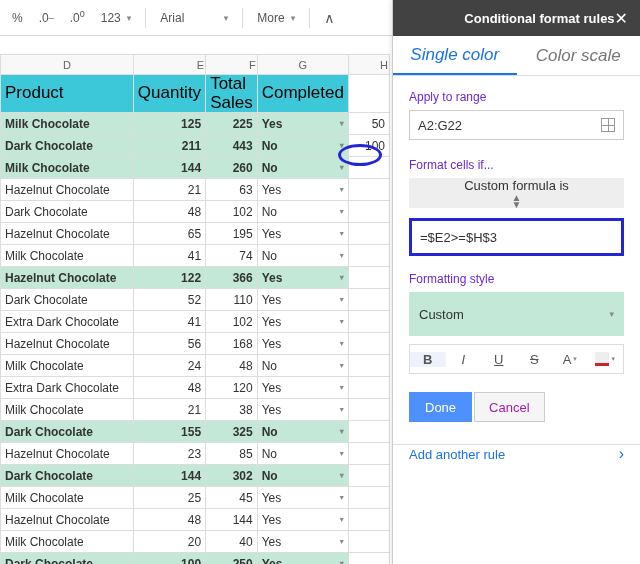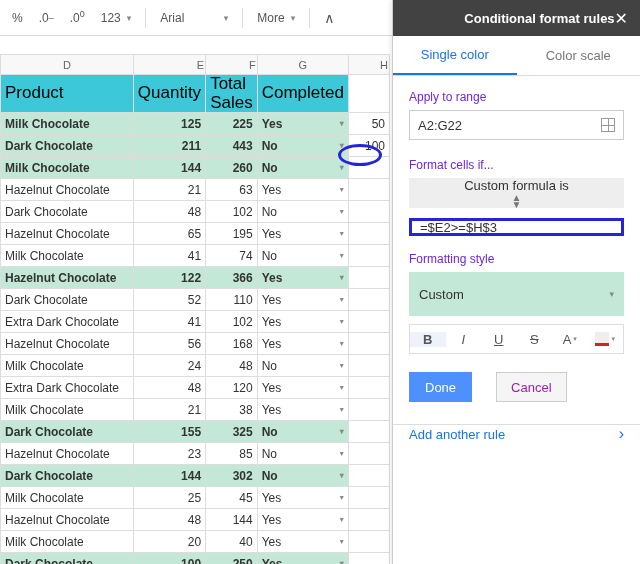--- a/index.html
+++ b/index.html
@@ -99,21 +99,21 @@
     display:flex; align-items:center; justify-content:flex-end;
     padding:0 12px;
     font-size:13px; font-weight:bold;
   }
   .panel-close { font-size:16px; cursor:pointer; font-weight:normal;}
   .tabs {
     display:flex; height:40px; border-bottom:1px solid #ddd;
   }
   .tab {
     flex:1; display:flex; align-items:center; justify-content:center;
-    font-size:13px; color:#777; cursor:pointer;
+    font-size:17px; color:#777; cursor:pointer;font-style:italic;
   }
   .tab.active { color:#1a73e8; border-bottom:2px solid #1a73e8; font-weight:500;}
   .panel-body { padding:14px 16px 10px; font-size:12px; color:#666; overflow:auto;}
   .label { margin-bottom:6px; color:#6d28d9; font-size:12px;}
   .range-box {
     border:1px solid #ccc; height:30px; display:flex; align-items:center;
     padding:0 8px; justify-content:space-between; color:#333; font-size:13px;
     margin-bottom:18px;
   }
   .grid-icon {
@@ -126,21 +126,21 @@
       linear-gradient(#999,#999) 50% 0/1px 100% no-repeat,
       linear-gradient(#999,#999) 100% 0/1px 100% no-repeat;
   }
   .select-box {
     background:#eee; height:30px; display:flex; align-items:center;
     padding:0 10px; justify-content:space-between; font-size:13px; color:#333;
     margin-bottom:10px; cursor:pointer;flex-direction:column;
   }
   .updown { font-size:10px; color:#777; line-height:7px;}
   .formula-box {
-    border:3px solid #2525d8; height:18px; display:flex; align-items:center;
+    border:3px solid #2525d8; height:38px; display:flex; align-items:center;
     padding:4px 8px; font-size:13px; color:#333; margin-bottom:16px;
     font-family: Arial, sans-serif;
   }
   .style-box {
     background:#c3e8d7; height:44px; display:flex; align-items:center;
     padding:0 10px; justify-content:space-between; font-size:13px; color:#333;
     margin-bottom:8px; cursor:pointer;
   }
   .fmt-bar {
     border:1px solid #ddd; height:30px; display:flex; align-items:center;
@@ -149,21 +149,21 @@
   .fmt-bar .fbtn {
     flex:1; display:flex; align-items:center; justify-content:center;
     font-size:13px; color:#555; cursor:pointer; position:relative;
   }
   .fbtn.bold { font-weight:bold; background:#eef3fb;}
   .fbtn.ital { font-style:italic;}
   .fbtn.under { text-decoration:underline;}
   .fbtn.strike { text-decoration:line-through;}
   .mini-chev{ font-size:7px; color:#888; margin-left:2px;}
   .fill-sw { width:14px;height:14px; background:#eee; border-bottom:3px solid #c62828; display:inline-block;}
-  .btn-row { display:flex; gap:24px; margin-bottom:12px;}
+  .btn-row { display:flex; gap:2px; margin-bottom:12px;}
   .btn-done {
     background:#4d90fe; color:#fff; border:none; height:30px; padding:0 16px;
     font-size:13px; cursor:pointer;
   }
   .btn-cancel {
     background:#f5f5f5; border:1px solid #ccc; height:30px; padding:0 14px;
     font-size:13px; cursor:pointer; color:#a21caf;
   }
   .panel-footer {
     border-top:1px solid #ddd; padding:0 16px;

